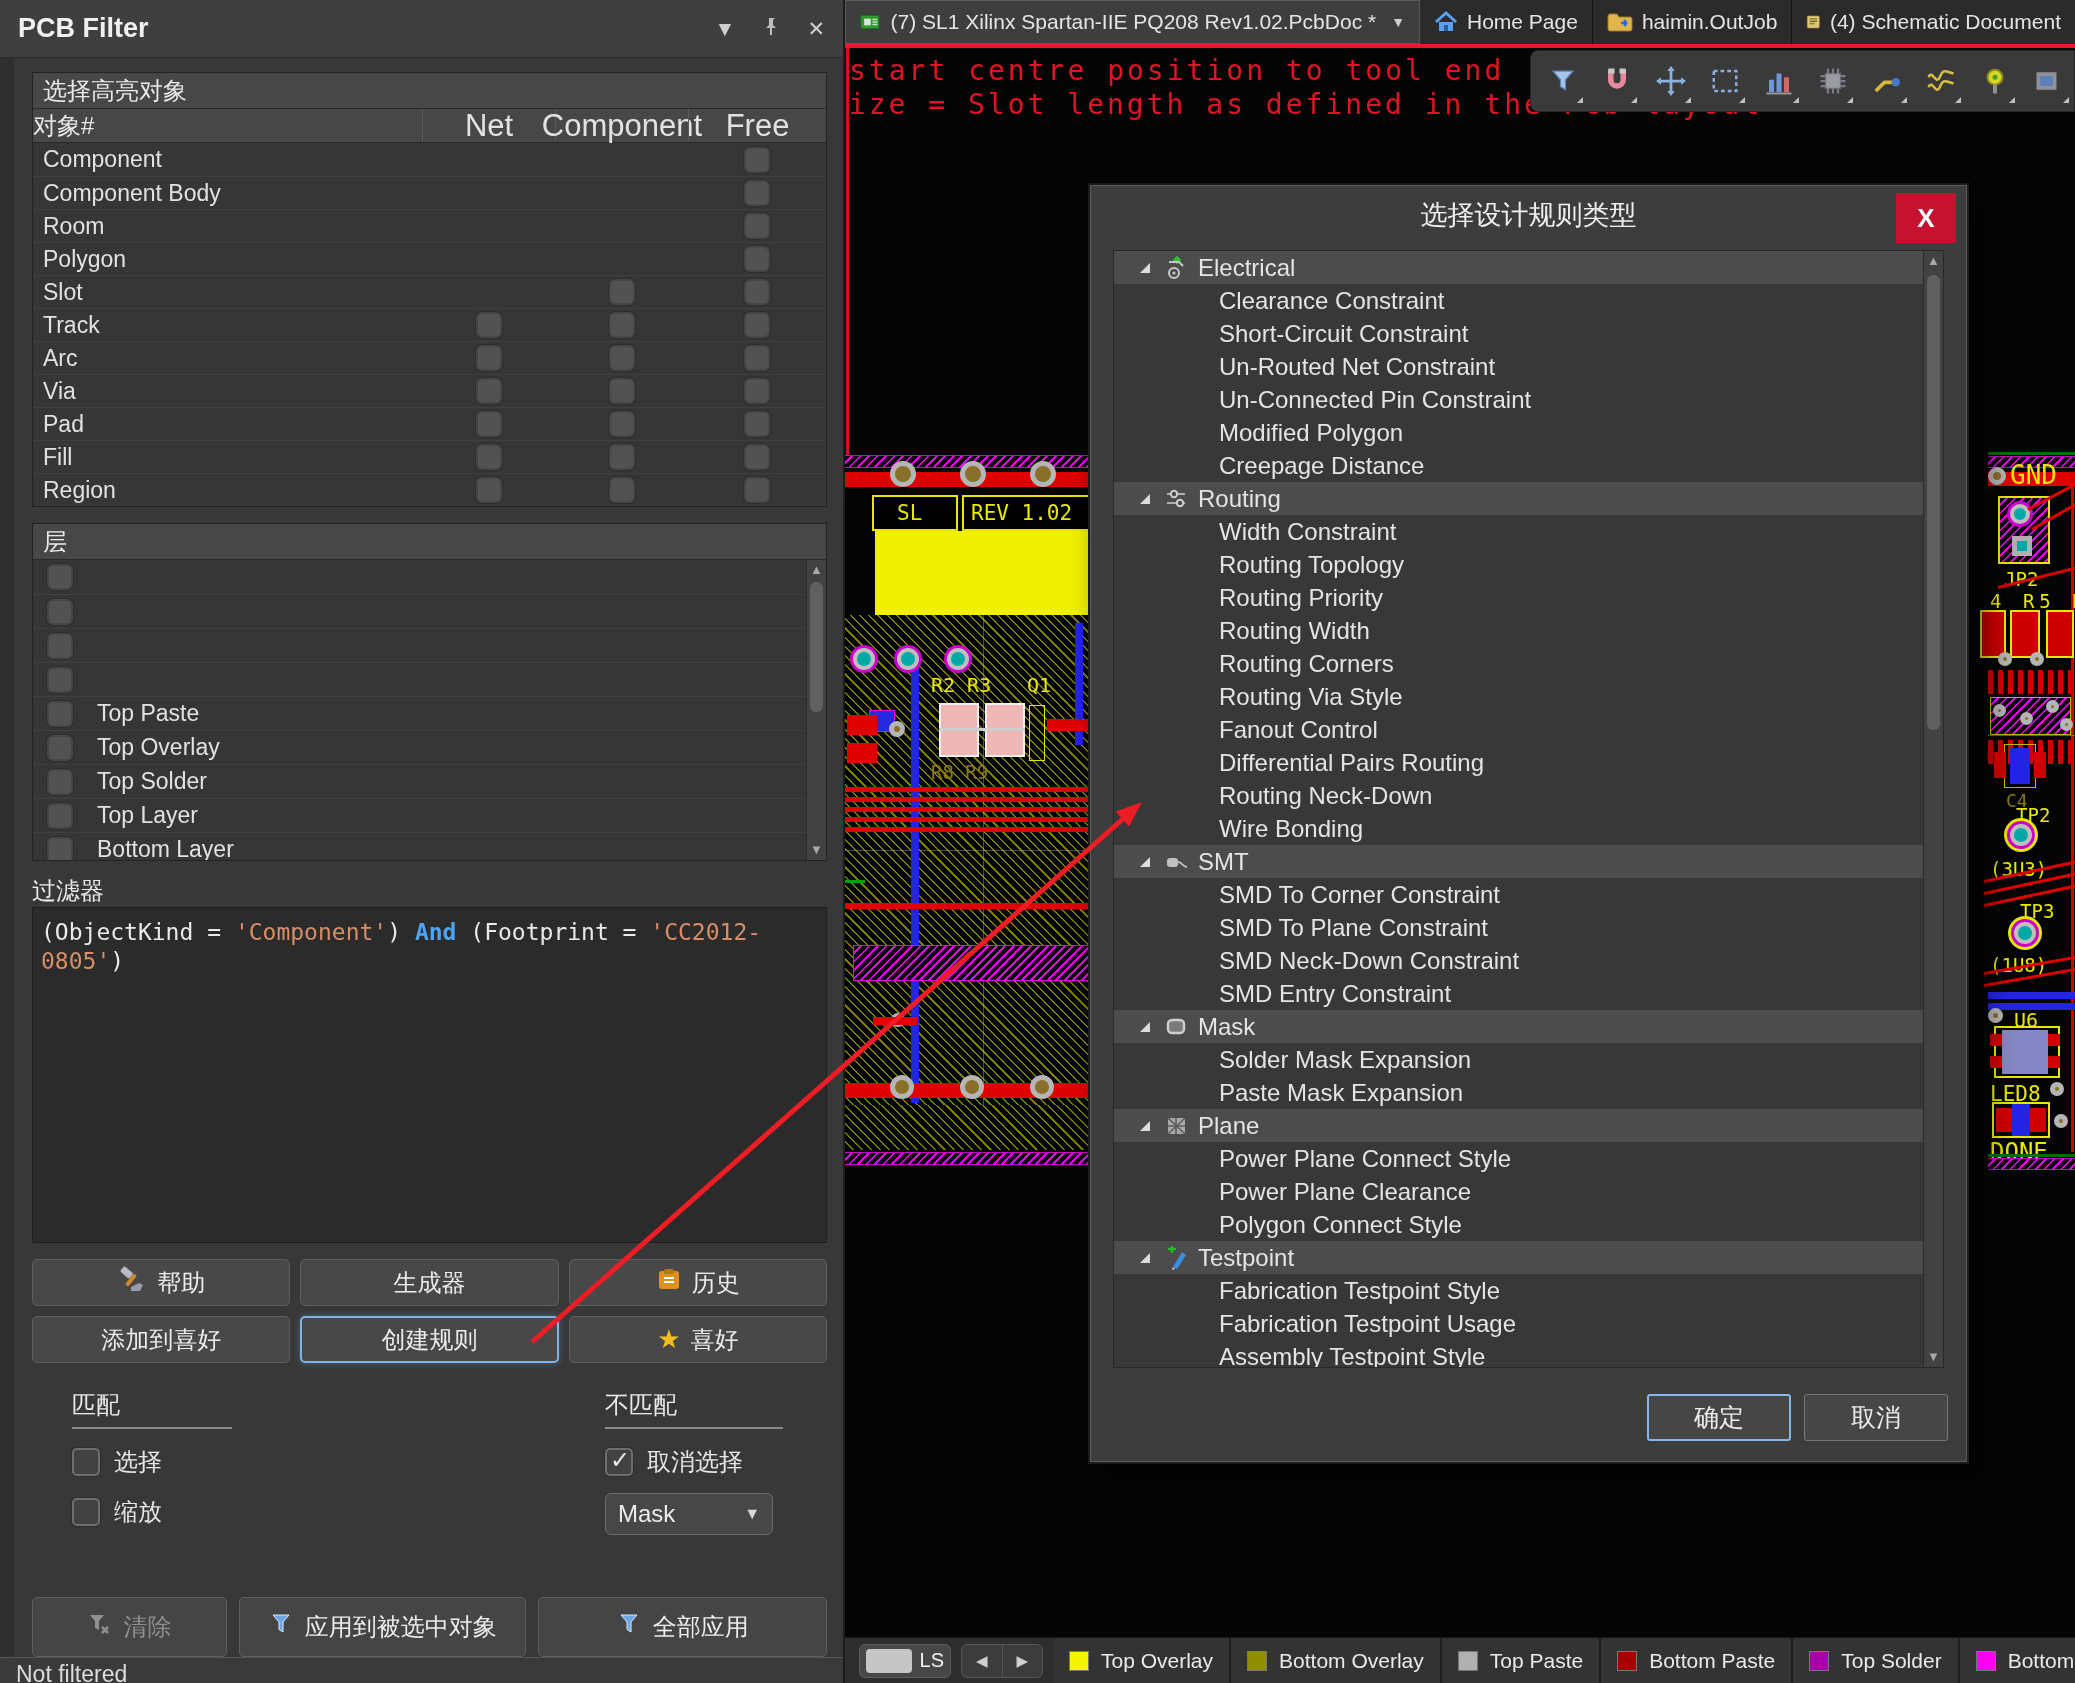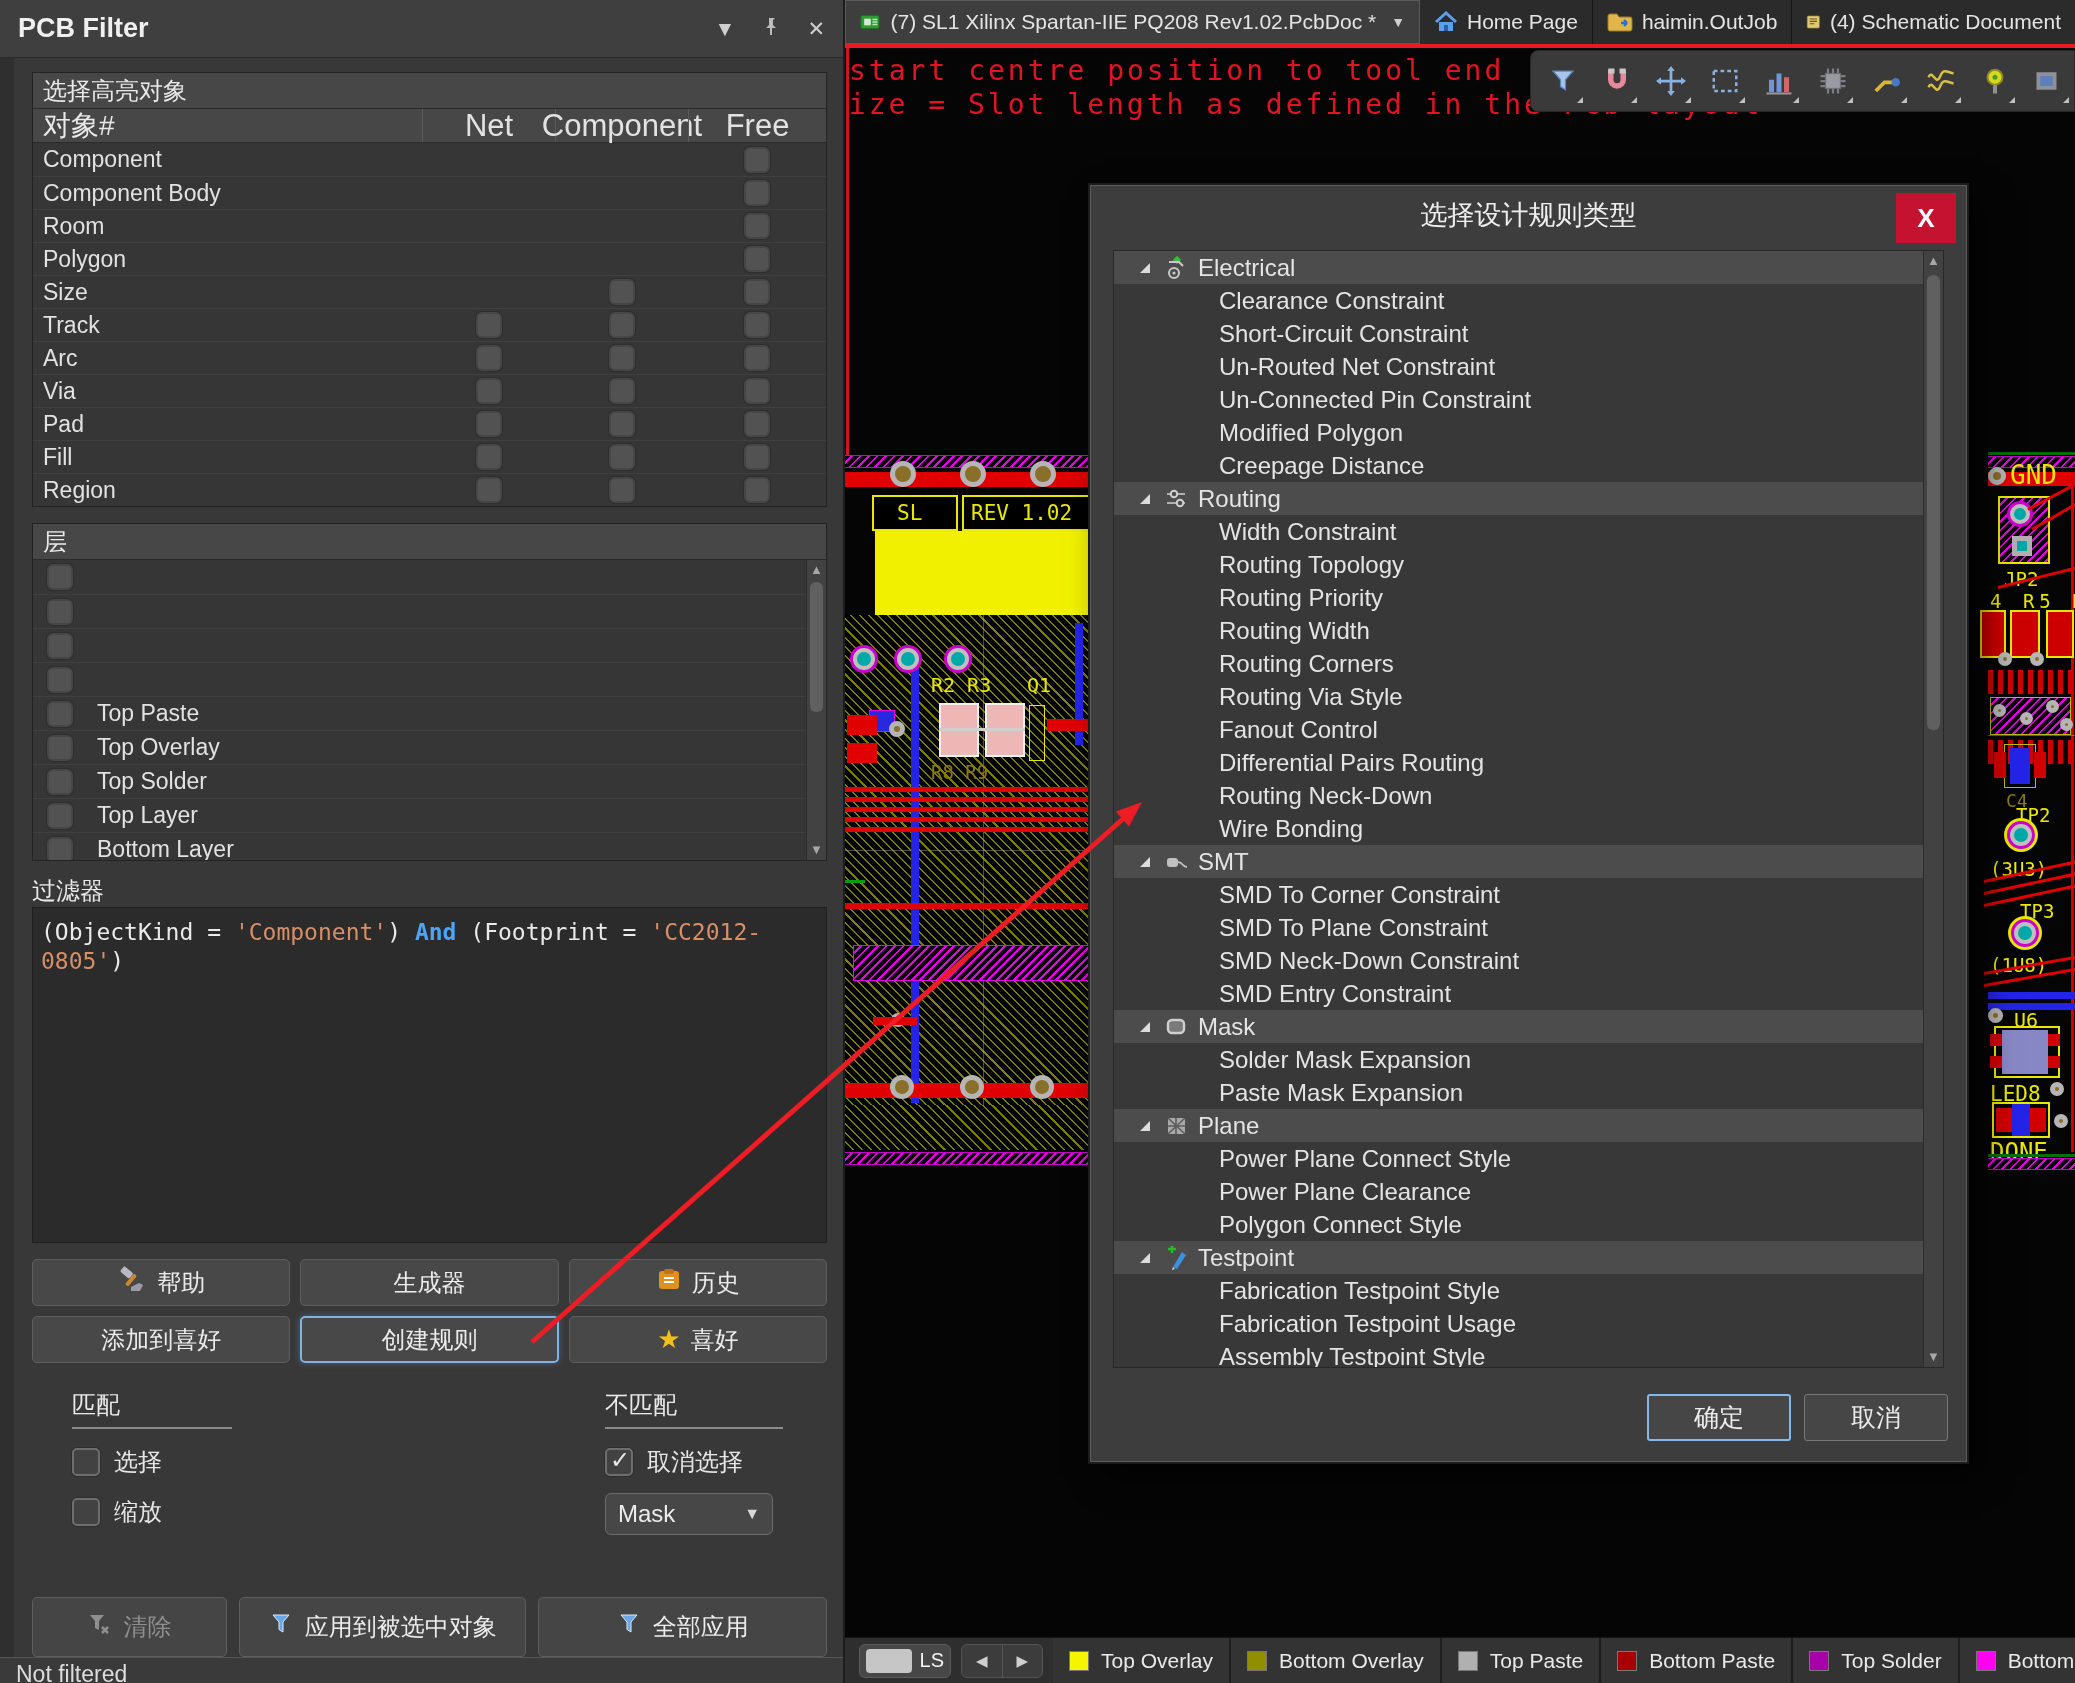--- a/index.html
+++ b/index.html
@@ -13,21 +13,21 @@
     display:flex; align-items:center; padding:0 18px; flex:0 0 auto;}
   .panel-title { font-size:27px; font-weight:bold; color:#f0f0f0; flex:1;}
   .ph-ico { color:#cfcfcf; font-size:21px; margin-left:26px; cursor:pointer;}
   .panel-body { flex:1; padding:14px 16px 0 18px; border-left:14px solid #2f2f2f; position:relative;}
 
   .boxed { border:1px solid #232323; }
   .sec-hdr { height:36px; background:#474747; color:#e9e9e9; font-size:24px;
     display:flex; align-items:center; padding:0 10px; border-bottom:1px solid #2a2a2a;}
   
   .obj-cols { height:34px; background:#474747; display:flex; align-items:stretch; border-bottom:1px solid #2a2a2a;}
-  .obj-cols .c0 { flex:1; display:flex; align-items:center; padding-left:10px; color:#e9e9e9; font-size:28px;}
+  .obj-cols .c0 { flex:1; display:flex; align-items:center; color:#e9e9e9; font-size:24px;}
   .obj-cols .cx { width:133px; border-left:1px solid #5a5a5a; display:flex; align-items:center; justify-content:center; color:#e2e2e2; font-size:31px;}
   .obj-cols .cf { width:138px; }
   .orow { height:33px; display:flex; align-items:center; border-top:1px solid #3f3f3f; background:#363636;}
   .orow:first-child { border-top:none; }
   .olbl { flex:1; padding-left:10px; color:#e2e2e2; font-size:23px;}
   .ocell { width:133px; display:flex; align-items:center; justify-content:center;}
   .ocell.f { width:138px; }
   .cb { width:26px; height:26px; border-radius:6px; background:#525252; border:2px solid #464646;
     box-shadow:0 0 0 1px #2e2e2e; display:inline-block;}
   .cb.small { width:28px; height:28px; background:#424242; border:2px solid #6e6e6e; border-radius:5px;}
@@ -213,21 +213,21 @@
     </div>
           <div class="orow">
       <span class="olbl">Polygon</span>
       <span class="ocell"></span>
       <span class="ocell"></span>
       <span class="ocell f">
               <span class="cb"></span>
             </span>
     </div>
           <div class="orow">
-      <span class="olbl">Size</span>
+      <span class="olbl">Slot</span>
       <span class="ocell"></span>
       <span class="ocell">
               <span class="cb"></span>
             </span>
       <span class="ocell f">
               <span class="cb"></span>
             </span>
     </div>
           <div class="orow">
       <span class="olbl">Track</span>

